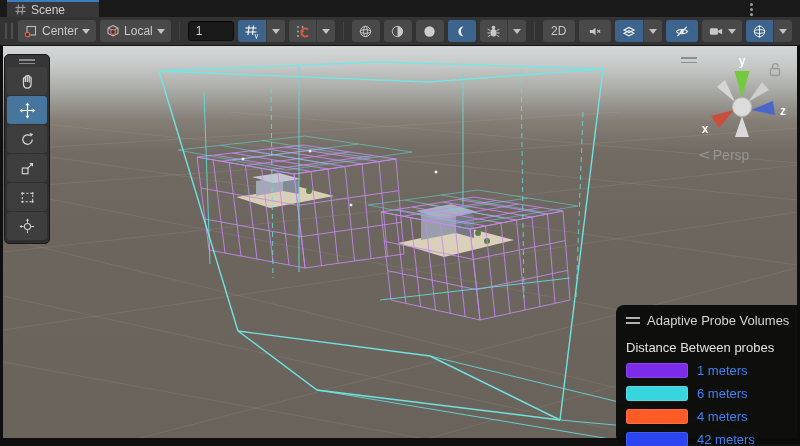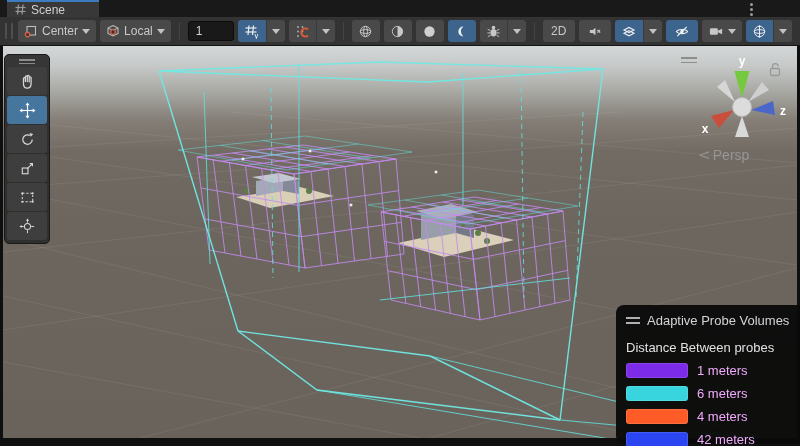--- a/index.html
+++ b/index.html
@@ -59,21 +59,21 @@
   
   .apv { position:absolute; left:592px; top:305px; width:212px; height:139px;
     background:rgba(10,10,10,0.96); border-radius:8px; padding:8px 10px; color:#d6d6d6;margin-left:24px; }
   .apv-head { display:flex; align-items:center; gap:7px; }
   .apv-handle { display:flex; flex-direction:column; gap:3px; cursor:grab; }
   .apv-handle i { width:14px; height:1.6px; background:#b0b0b0; }
   .apv-title { font-size:13px; color:#d4d4d4; }
   .apv-sub { font-size:13px; color:#e2e2e2; margin:12px 0 8px 0; }
   .apv-row { display:flex; align-items:center; gap:9px; margin-bottom:8px; }
   .apv-swatch { width:62px; height:15px; border-radius:3px; border:1px solid rgba(255,255,255,0.12); }
-  .apv-label { font-size:13px; color:#f0abfc; }
+  .apv-label { font-size:13px; color:#3b82f6; }
 </style>
 </head>
 <body>
 
 <div class="root">
 
   <div class="tabbar">
     <div class="tab">
       <svg class="ic" width="11" height="11" viewBox="0 0 11 11">
         <g stroke="#9a9a9a" stroke-width="1.2" fill="none">

